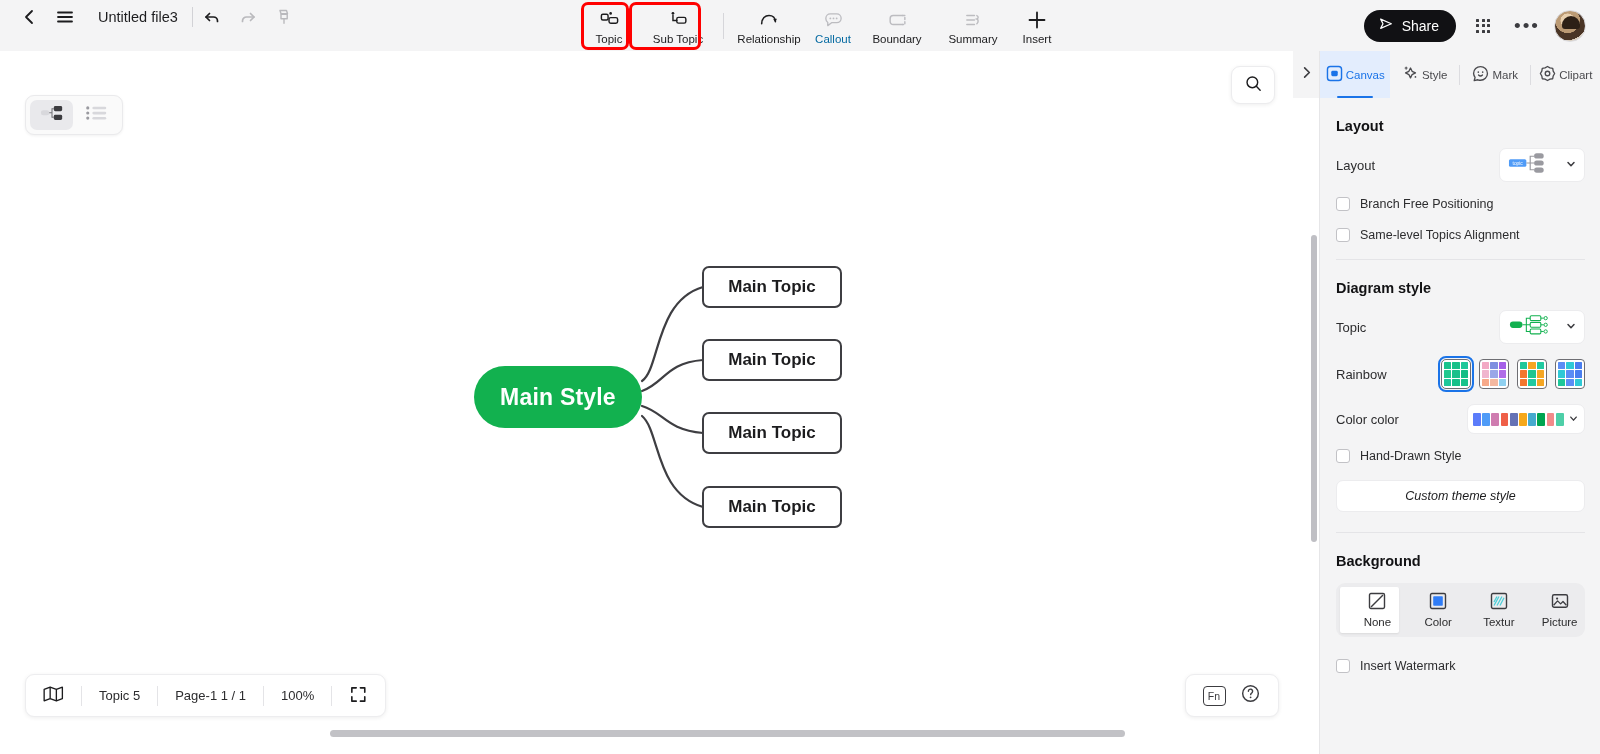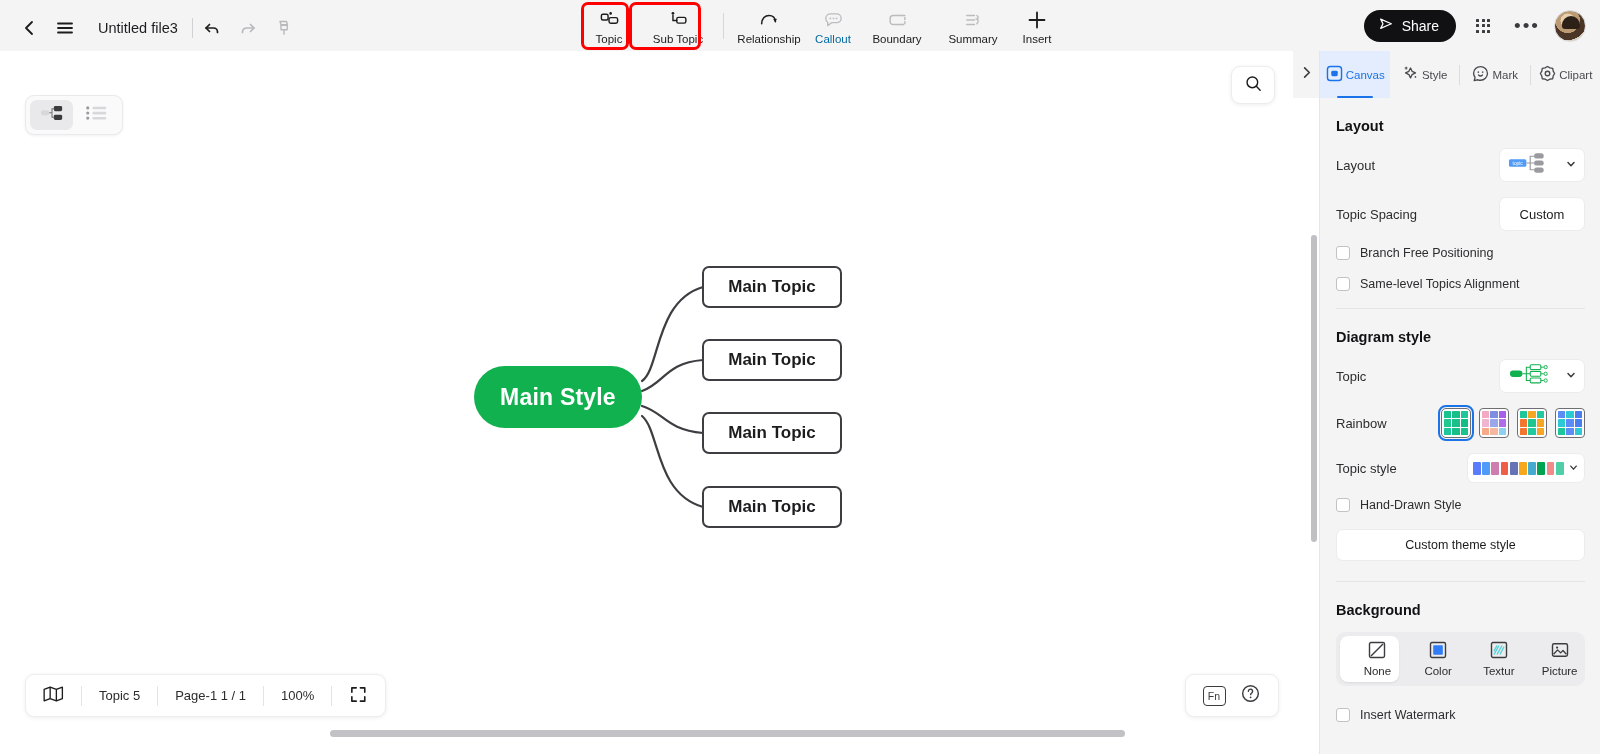--- a/index.html
+++ b/index.html
@@ -8,21 +8,21 @@
     font-family: "Liberation Sans", sans-serif;
     background: #ffffff;
     overflow: hidden;
   }
   .app { position: relative; width: 1600px; height: 754px; }
 
   
   .topbar {
     position: absolute; left: 0; top: 0; width: 1600px; height: 56px;
     background: #f4f4f5; border-bottom: 1px solid #e6e6e8;
-    display: flex; align-items: center;
+    display: flex; align-items: flex-start;
   }
   .tb-left { display: flex; align-items: center; padding-left: 12px; gap: 2px; }
   .icon-btn {
     width: 34px; height: 34px; border-radius: 6px;
     display: flex; align-items: center; justify-content: center;
     cursor: pointer; color: #1c1c1e;
   }
   .icon-btn.dim { color: #b9b9bd; }
   .file-title {
     font-size: 14.5px; color: #1d1d1f; padding: 0 12px 0 14px;
@@ -204,27 +204,27 @@
   .rb i { display: block; border-radius: .5px; }
   .colorbar {
     width: 118px; height: 30px; background: #fff; border: 1px solid #ececee;
     border-radius: 7px; display: flex; align-items: center; gap: 1.5px;
     padding: 0 5px; cursor: pointer;
   }
   .colorbar i { width: 9px; height: 13px; display: block; border-radius: 1px; }
   .theme-btn {
     width: 100%; height: 32px; background: #fff; border: 1px solid #ececee;
     border-radius: 7px; display: flex; align-items: center; justify-content: center;
-    font-size: 12.5px; color: #1c1c1e; cursor: pointer; margin-top: 2px;
+    font-size: 12.5px; color: #1c1c1e; cursor: pointer; margin-top: 2px; font-style: italic;
   }
   .bg-group {
     display: flex; background: #ececee; border-radius: 9px; padding: 4px; gap: 2px;
   }
   .bg-item {
-    flex: 1; height: 46px; border-radius: 8px; display: flex; flex-direction: column;
+    flex: 1; height: 46px; border-radius: 2px; display: flex; flex-direction: column;
     align-items: center; justify-content: center; gap: 4px; cursor: pointer;
     font-size: 11.5px; color: #2c2c2e; padding-left: 16px;
   }
   .bg-item.active { background: #fff; box-shadow: 0 1px 2px rgba(0,0,0,.08); }
   .panel-scroll {
     position: absolute; left: 1311px; top: 235px; width: 6px; height: 307px;
     background: #bfbfc4; border-radius: 3px; cursor: pointer;
   }
 </style>
 </head>
@@ -541,24 +541,20 @@
               <rect x="27" y="10.3" width="10" height="5.4" rx="2.7" fill="#9a9aa0"></rect>
               <rect x="27" y="17.6" width="10" height="5.4" rx="2.7" fill="#9a9aa0"></rect>
             </svg>
           </span>
           <span>
             <svg width="12" height="12" viewBox="0 0 12 12" fill="none">
                 <path d="M3 4.5L6 7.8l3-3.3" stroke="#3c3c40" stroke-width="1.5" stroke-linecap="round" stroke-linejoin="round"></path>
               </svg>
           </span>
         </div>
-      </div>
-      <div class="row">
-        <span class="row-label">Topic Spacing</span>
-        <div class="ctl-box spacing-btn">Custom</div>
       </div>
       <div class="chk-row">
         <span class="chk"></span>
         <span class="chk-label">Branch Free Positioning</span>
       </div>
       <div class="chk-row">
         <span class="chk"></span>
         <span class="chk-label">Same-level Topics Alignment</span>
       </div>
       <div class="divider"></div>
@@ -630,21 +626,21 @@
             <i style="background:#2fc9d6"></i>
               <i style="background:#5b8df5"></i>
               <i style="background:#4a7ef0"></i>
             <i style="background:#1ec79a"></i>
               <i style="background:#5b8df5"></i>
               <i style="background:#2fc9d6"></i>
           </div>
         </div>
       </div>
       <div class="row">
-        <span class="row-label">Topic style</span>
+        <span class="row-label">Color color</span>
         <div class="colorbar">
           <i style="background:#5b7cfa"></i>
             <i style="background:#4f9bf7"></i>
             <i style="background:#cf7cb0"></i>
           <i style="background:#ef5f48"></i>
             <i style="background:#6572b5"></i>
             <i style="background:#f5a81c"></i>
           <i style="background:#46aace"></i>
             <i style="background:#00a450"></i>
             <i style="background:#f28a8a"></i>

